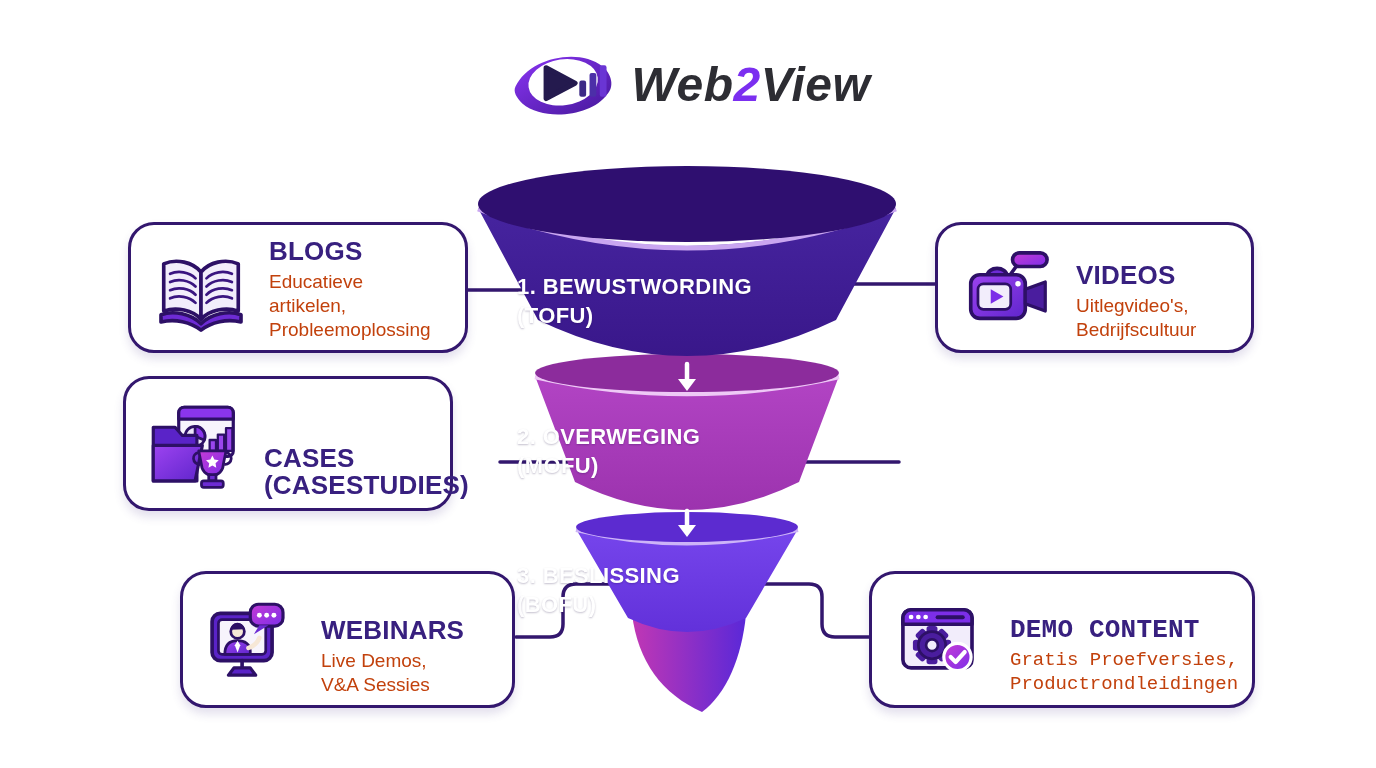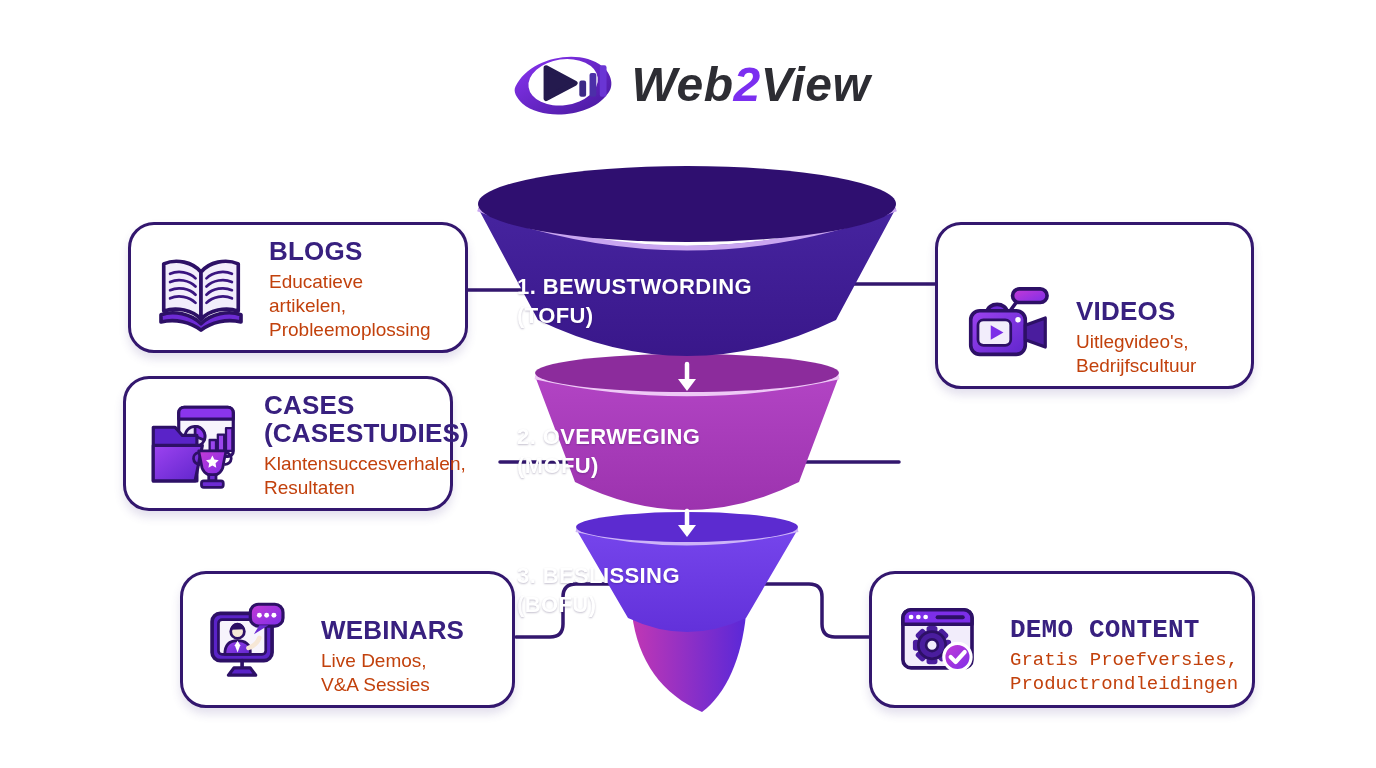--- a/index.html
+++ b/index.html
@@ -27,21 +27,21 @@
     position:absolute;box-sizing:border-box;background:#ffffff;
     border:3.5px solid #33176e;border-radius:26px;
     display:flex;align-items:flex-end;gap:16px;padding:8px 32px 8px 18px;
     box-shadow:0 6px 10px rgba(80,60,140,.16);
   }
   .card-icon{flex:0 0 104px;display:flex;align-items:center;justify-content:center;}
   .card-body{display:flex;flex-direction:column;}
   .card-title{font-size:26px;font-weight:bold;color:#38207f;line-height:1.06;white-space:pre-line;letter-spacing:.2px;}
   .card-sub{font-size:19px;color:#c2410c;line-height:1.26;white-space:pre-line;margin-top:5px;}
   .card.blogs   {left:128px;top:222px;width:340px;height:131px;}
-  .card.videos  {left:935px;top:222px;width:319px;height:167px;}
+  .card.videos  {left:935px;top:222px;width:319px;height:131px;}
   .card.cases   {left:123px;top:376px;width:330px;height:135px;}
   .card.ebooks  {left:899px;top:396px;width:352px;height:133px;}
   .card.webinars{left:180px;top:571px;width:335px;height:137px;}
   .card.demo    {left:869px;top:571px;width:386px;height:137px;font-family:Liberation Mono, monospace;}
 </style>
 </head>
 <body>
 
 <div class="canvas">
 
@@ -210,22 +210,20 @@
           <path d="M58,56 h30 l-3,15 a12,12 0 0 1 -24,0 Z" fill="url(#mg)" stroke-width="3"></path>
           <path d="M69,82 h8 v7 h-8 Z" fill="#6d2bd4" stroke-width="3"></path>
           <rect x="61" y="89" width="24" height="7" rx="2.5" fill="#6d2bd4" stroke-width="3"></rect>
           <path d="M73,61 l2.2,4.5 4.8,.7 -3.5,3.4 .8,4.8 -4.3,-2.3 -4.3,2.3 .8,-4.8 -3.5,-3.4 4.8,-.7 Z" fill="#ffffff" stroke="none"></path>
         </g>
       </svg>
     </div>
     <div class="card-body">
       <div class="card-title">CASES
 (CASESTUDIES)</div>
-      <div class="card-sub">Klantensuccesverhalen,
-Resultaten</div>
     </div>
   </div>
 
 
   <div class="card webinars">
     <div class="card-icon">
       <svg width="100" height="100" viewBox="0 0 110 110">
         <g stroke="#2d1066" stroke-width="4" stroke-linejoin="round" stroke-linecap="round">
           <rect x="10" y="18" width="66" height="52" rx="9" fill="#5a23c8"></rect>
           <rect x="17" y="25" width="52" height="38" rx="4" fill="#f7f4fc" stroke-width="3"></rect>

